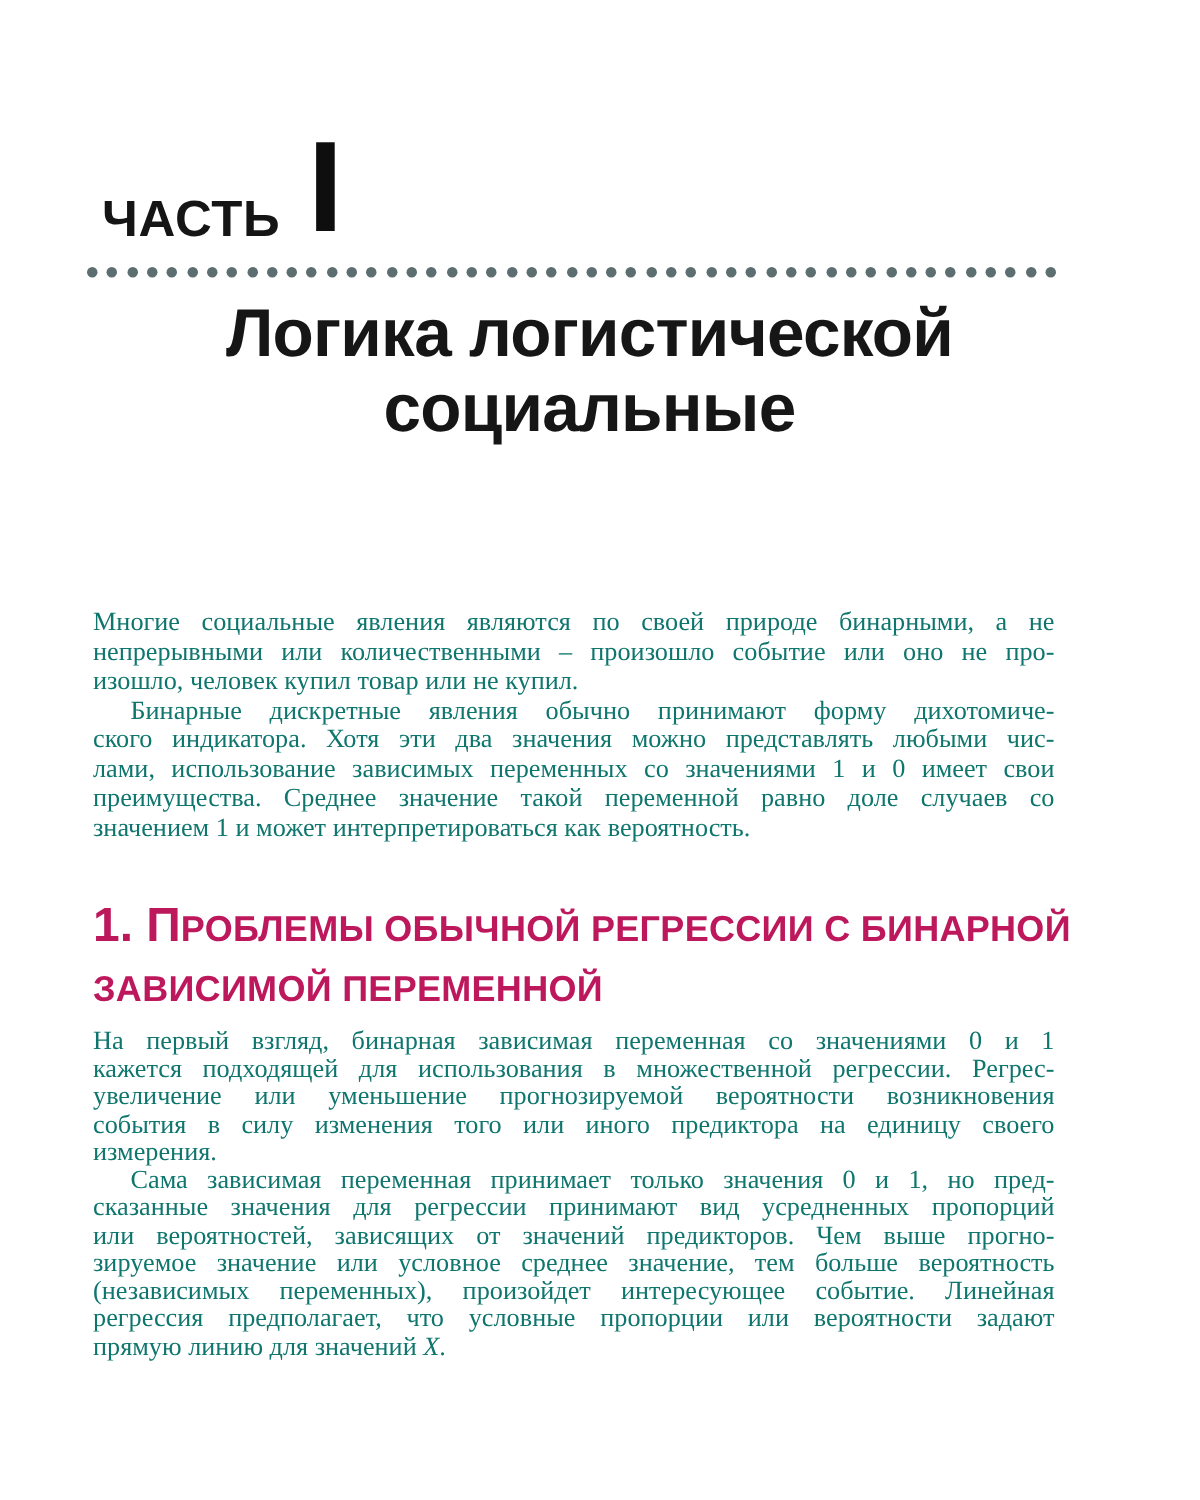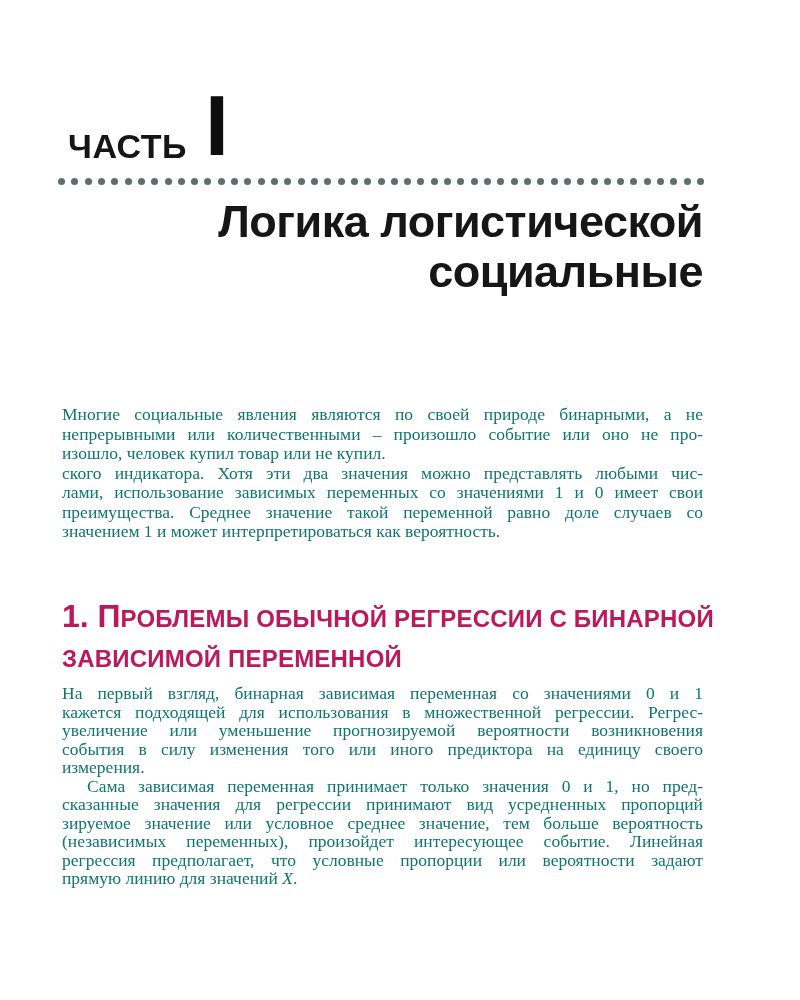--- a/index.html
+++ b/index.html
@@ -53,21 +53,21 @@
     border-radius: 50%;
     flex: 0 0 auto;
   }
 
   
   #chapter-title {
     position: absolute;
     right: 97px;
     top: 197px;
     width: 620px;
-    text-align: right;
+    text-align: center;
     font-family: "Liberation Sans", sans-serif;
     font-weight: 700;
     font-size: 45px;
     line-height: 50px;
     letter-spacing: -0.5px;
     color: #161616;
   }
 
   
   .textblock {
@@ -169,20 +169,21 @@
     <div>социальные</div>
   </div>
 
   <div id="intro-block" class="textblock">
       <div>
         <div class="line">Многие социальные явления являются по своей природе бинарными, а не</div>
         <div class="line">непрерывными или количественными – произошло событие или оно не про-</div>
         <div class="line lastline">изошло, человек купил товар или не купил.</div>
       </div>
       <div>
+        <div class="line indent">Бинарные дискретные явления обычно принимают форму дихотомиче-</div>
         <div class="line">ского индикатора. Хотя эти два значения можно представлять любыми чис-</div>
         <div class="line">лами, использование зависимых переменных со значениями 1 и 0 имеет свои</div>
         <div class="line">преимущества. Среднее значение такой переменной равно доле случаев со</div>
         <div class="line lastline">значением 1 и может интерпретироваться как вероятность.</div>
       </div>
     </div>
 
   <div id="section-heading">
     <div><span class="lead">1. П</span><span class="sc">роблемы обычной регрессии с бинарной</span></div>
     <div><span class="sc">зависимой переменной</span></div>
@@ -192,20 +193,21 @@
       <div>
         <div class="line">На первый взгляд, бинарная зависимая переменная со значениями 0 и 1</div>
         <div class="line">кажется подходящей для использования в множественной регрессии. Регрес-</div>
         <div class="line">увеличение или уменьшение прогнозируемой вероятности возникновения</div>
         <div class="line">события в силу изменения того или иного предиктора на единицу своего</div>
         <div class="line lastline">измерения.</div>
       </div>
       <div>
         <div class="line indent">Сама зависимая переменная принимает только значения 0 и 1, но пред-</div>
         <div class="line">сказанные значения для регрессии принимают вид усредненных пропорций</div>
+        <div class="line">или вероятностей, зависящих от значений предикторов. Чем выше прогно-</div>
         <div class="line">зируемое значение или условное среднее значение, тем больше вероятность</div>
         <div class="line">(независимых переменных), произойдет интересующее событие. Линейная</div>
         <div class="line">регрессия предполагает, что условные пропорции или вероятности задают</div>
         <div class="line lastline"><span>прямую линию для значений </span><span class="italic">X</span><span>.</span></div>
       </div>
     </div>
 
 </div>
 
 </body></html>

